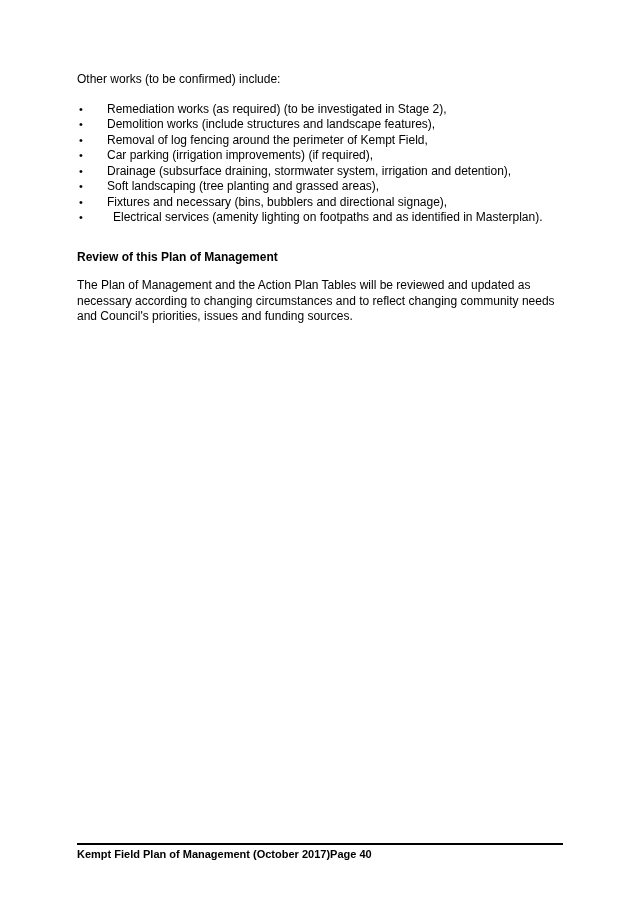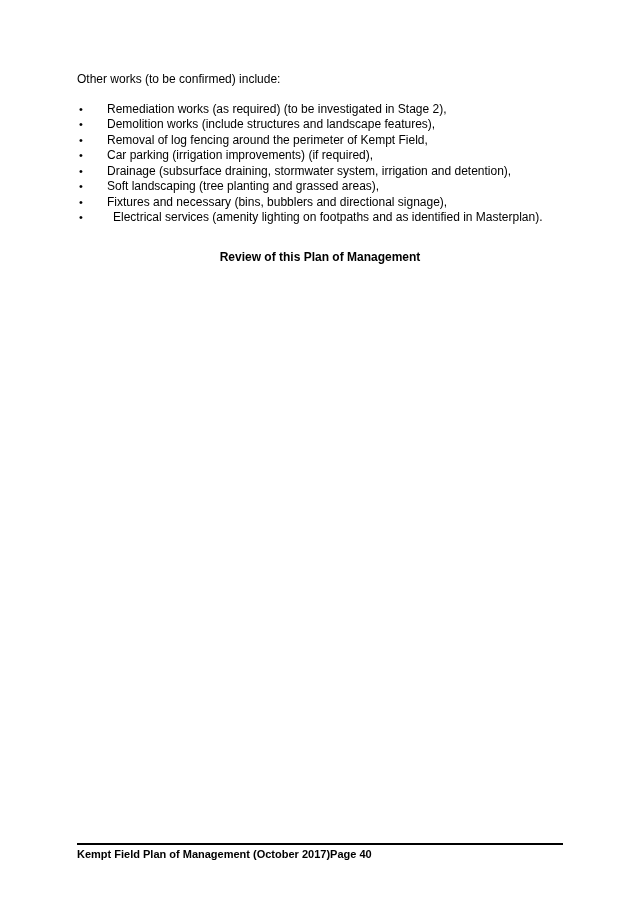--- a/index.html
+++ b/index.html
@@ -51,21 +51,20 @@
   
   ul.bullets li:last-child .li-text {
     text-align: justify;
     margin-left: 6px;
   }
   .heading {
     margin: 24px 0 13px 0;
     font-size: 12px;
     font-weight: bold;
     line-height: 15.5px;
-    text-align: center;
   }
   .body-par {
     margin: 0;
   }
   .footer {
     position: absolute;
     left: 77px;
     right: 74px;
     top: 843px;
   }
@@ -121,20 +120,21 @@
         <span class="li-text">Fixtures and necessary (bins, bubblers and directional signage),</span>
       </li>
       <li>
         <span class="marker">•</span>
         <span class="li-text">Electrical services (amenity lighting on footpaths and as identified in Masterplan).</span>
       </li>
     </ul>
 
     <h2 class="heading">Review of this Plan of Management</h2>
 
+    <p class="body-par">The Plan of Management and the Action Plan Tables will be reviewed and updated as necessary according to changing circumstances and to reflect changing community needs and Council's priorities, issues and funding sources.</p>
 
   </div>
 
   <div class="footer">
     <div class="footer-rule"></div>
     <div class="footer-row">
       <span>Kempt Field Plan of Management (October 2017)</span>
       <span>Page 40</span>
     </div>
   </div>

